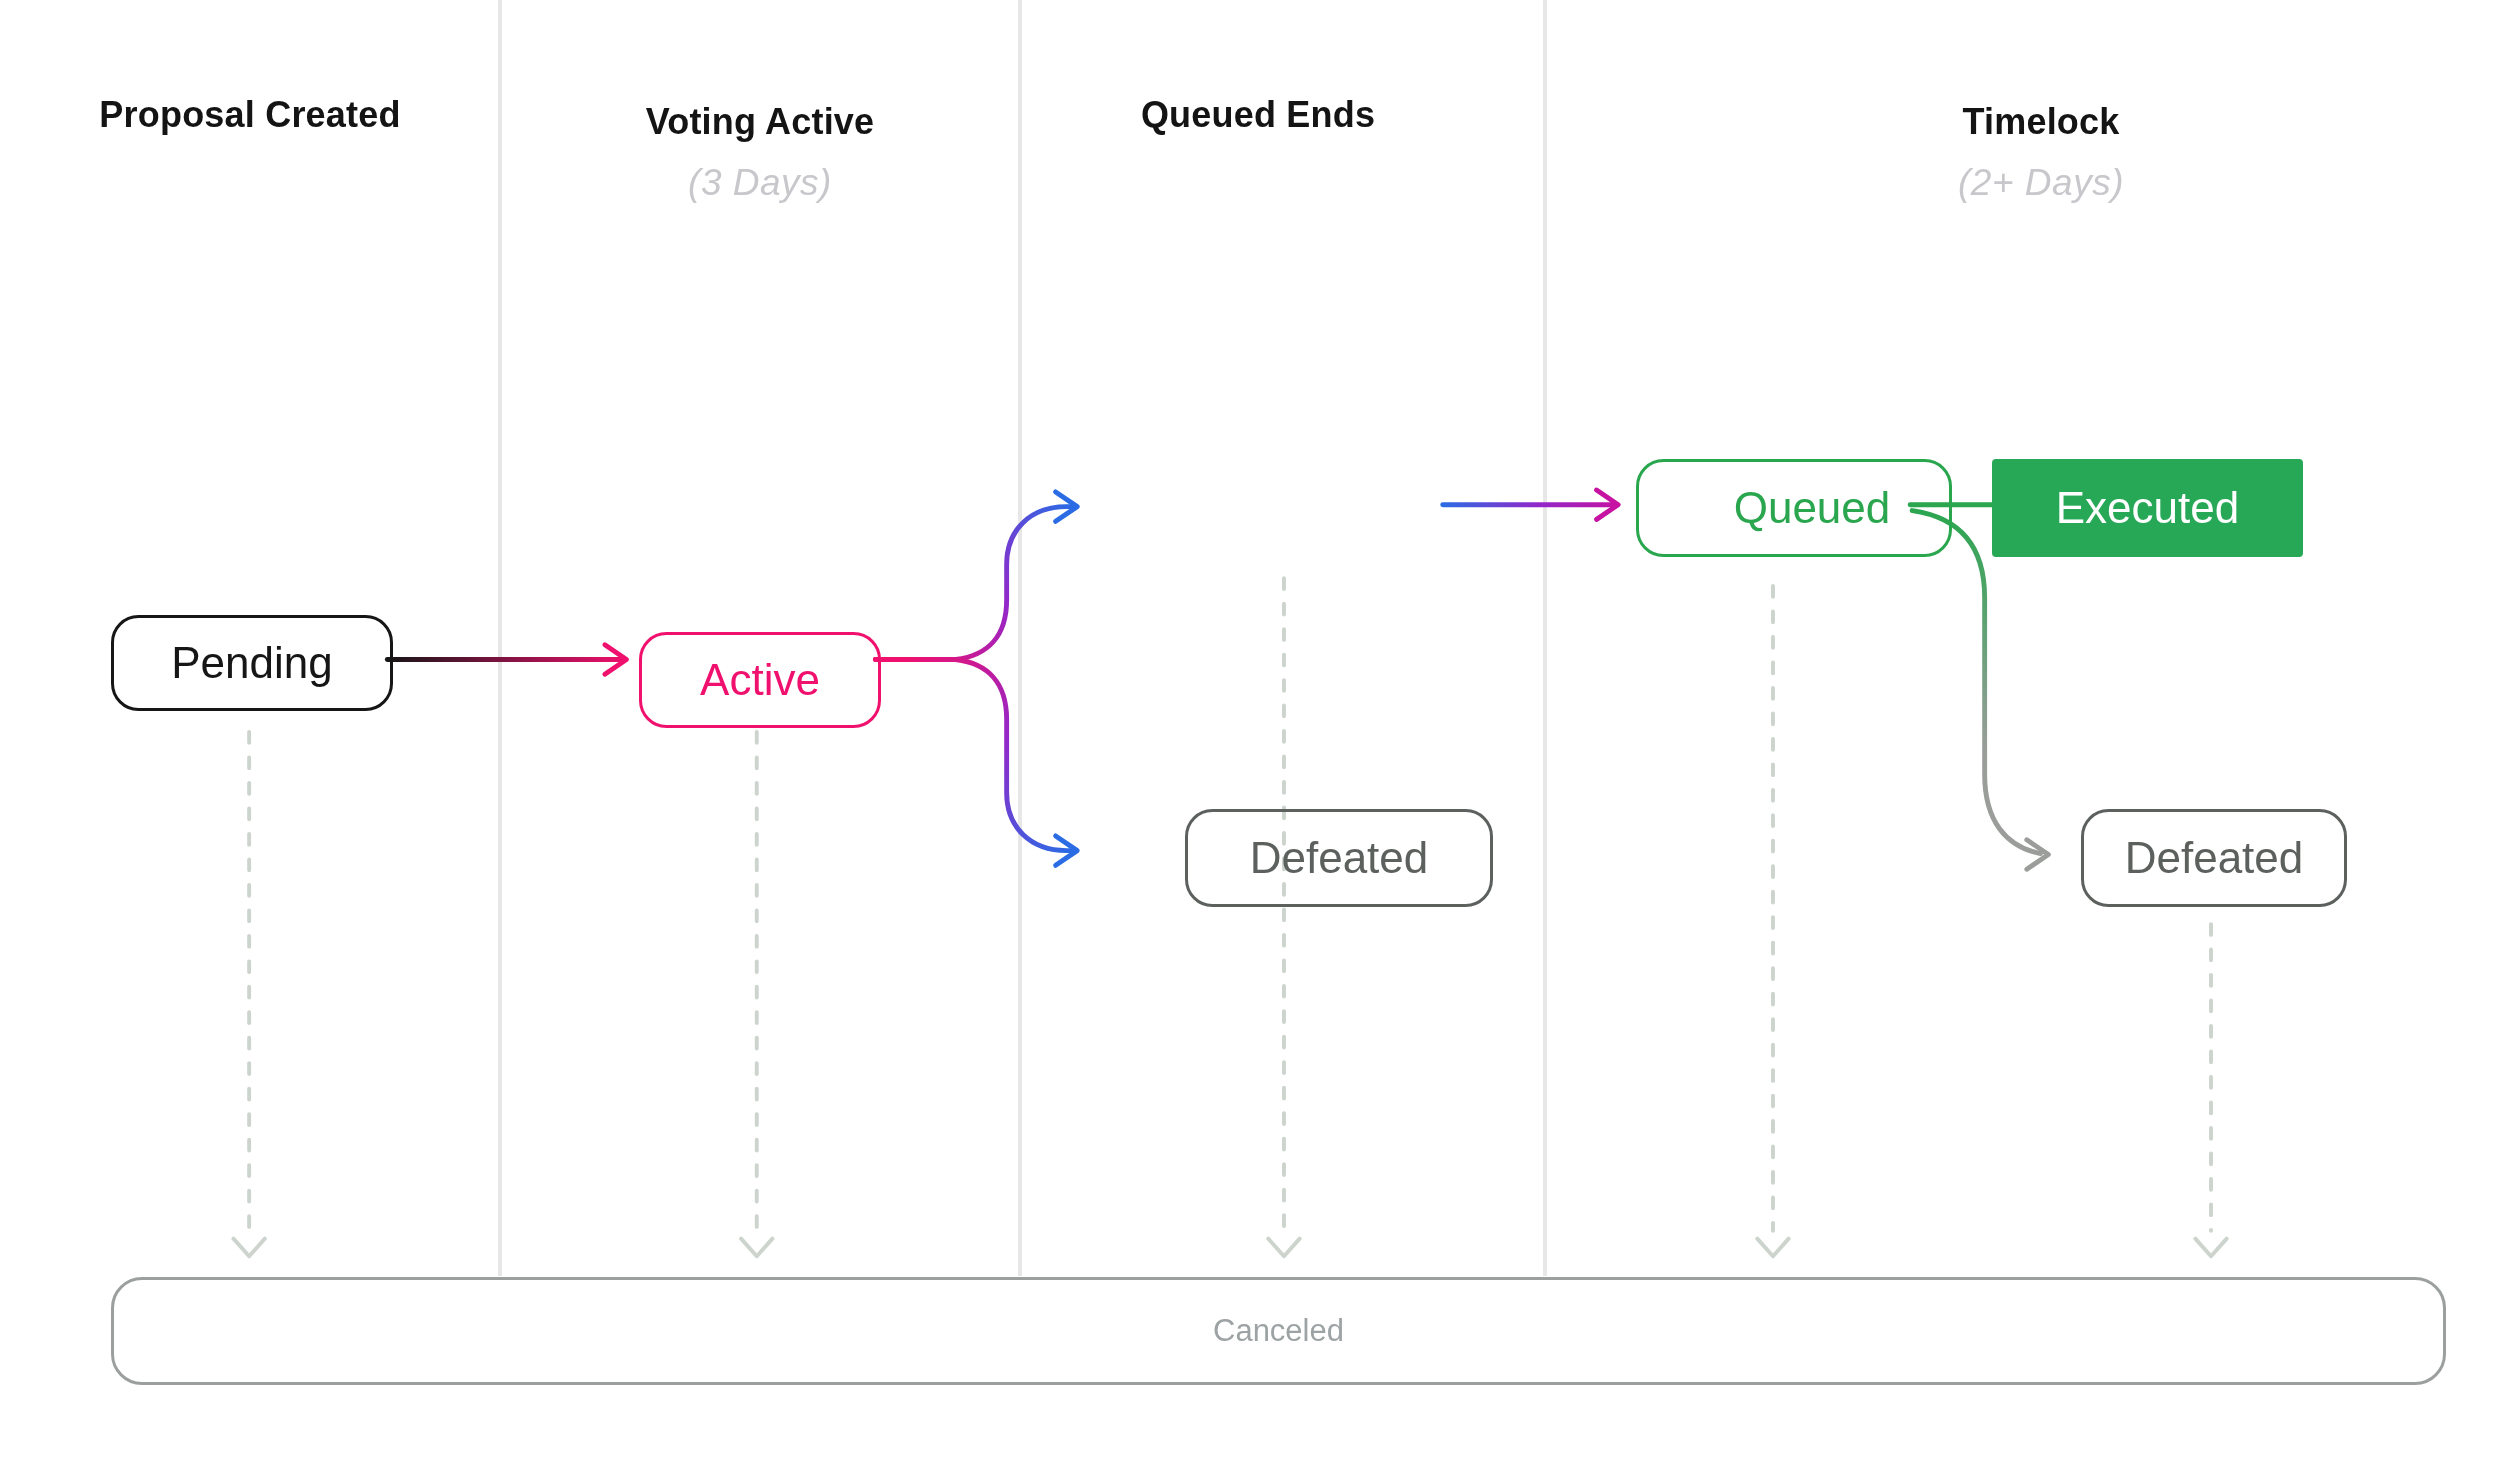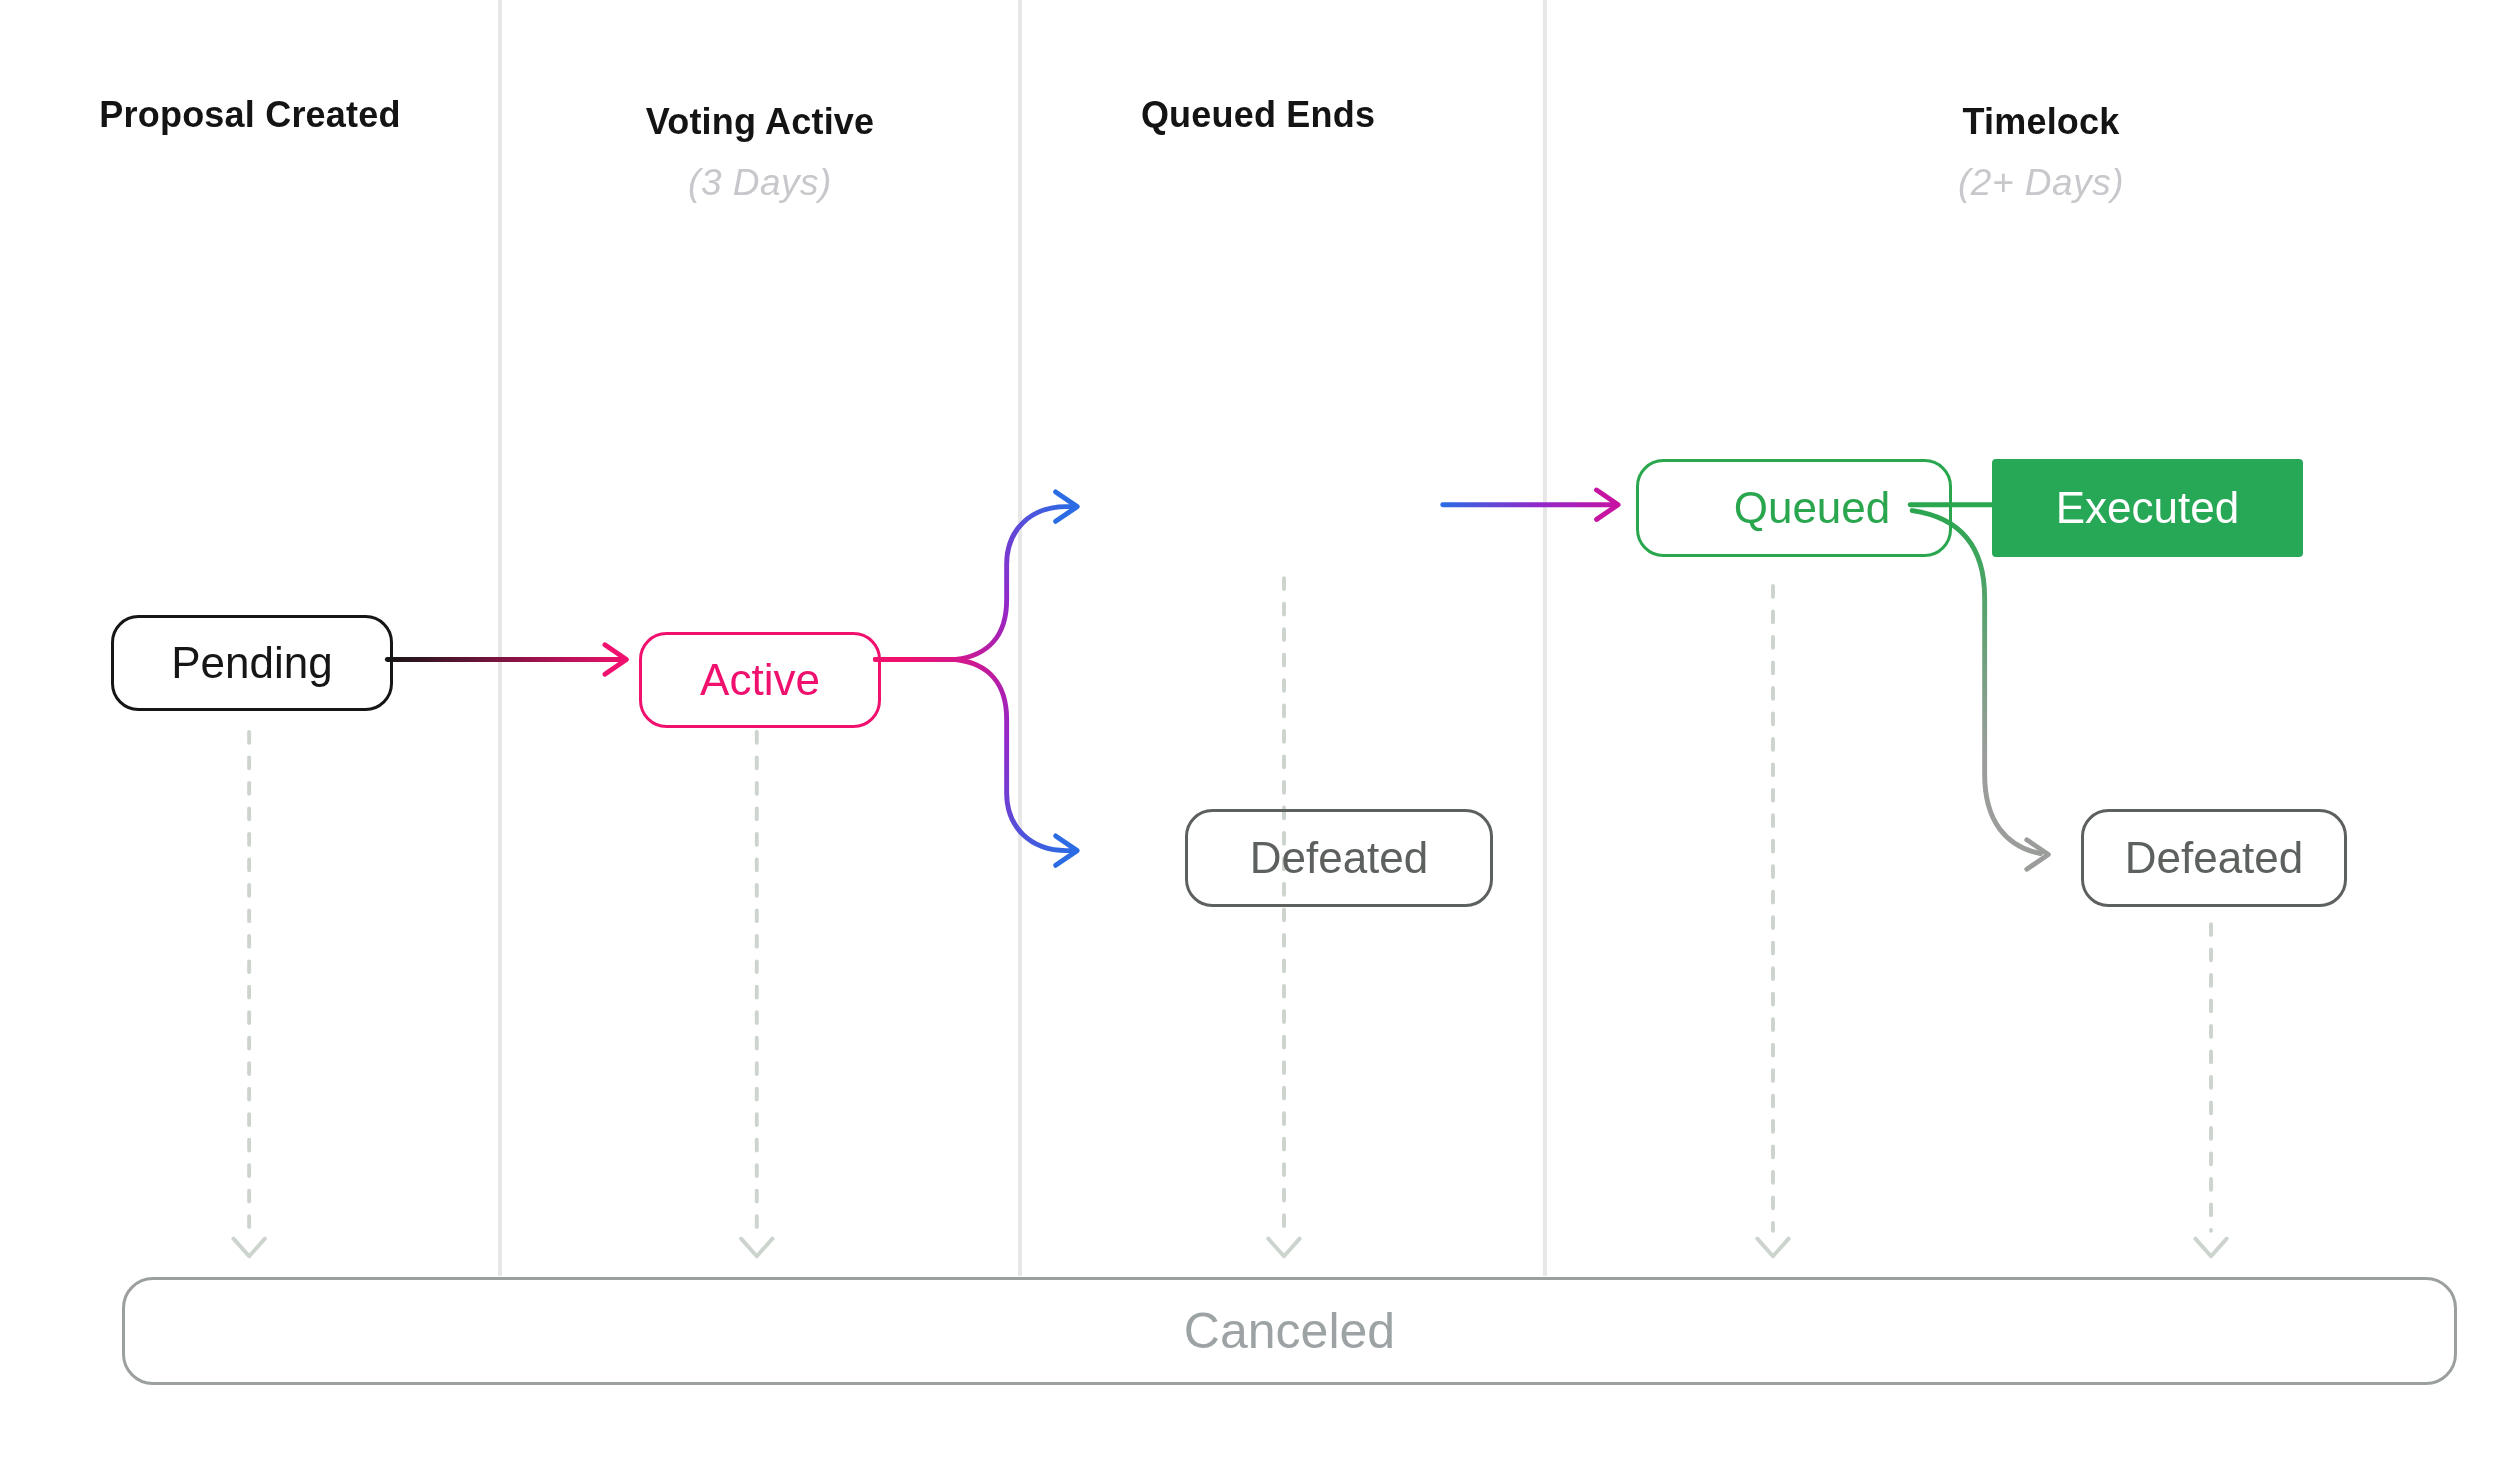--- a/index.html
+++ b/index.html
@@ -43,22 +43,22 @@
     border:3.9px solid;border-radius:27.4px;background:transparent;
     font-size:44px;font-weight:500;white-space:nowrap;}
   .node-pending{left:111px;top:615px;width:276px;height:90px;border-color:var(--black);color:var(--black);}
   .node-active{left:639px;top:615px;width:236px;height:90px;border-color:var(--pink);color:var(--pink);margin-top:17px;}
   .node-succeeded{left:1125px;top:459px;width:318px;height:92px;border-color:var(--blue);color:var(--blue);}
   .node-defeated{left:1185px;top:809px;width:302px;height:92px;border-color:var(--graynode);color:var(--graynode);}
   .node-queued{left:1636px;top:459px;width:274px;height:92px;border-color:var(--green);color:var(--green);padding-left:36px;}
   .node-executed{left:1992px;top:459px;width:305px;height:92px;border-color:var(--greenfill);
     background:var(--greenfill);color:#ffffff;border-radius:4px;}
   .node-expired{left:2081px;top:809px;width:260px;height:92px;border-color:var(--graynode);color:var(--graynode);}
-  .node-canceled{left:122px;top:1277px;width:2329px;height:102px;border-color:var(--graybar);
-    color:var(--graybartext);border-radius:31px;font-size:50px;font-weight:400;}
+  .node-canceled{left:111px;top:1277px;width:2329px;height:102px;border-color:var(--graybar);
+    color:var(--graybartext);border-radius:31px;font-size:31px;font-weight:400;}
 </style>
 </head>
 <body>
 
 <div class="stage">
 
   <div class="separator" style="left:498px"></div>
   <div class="separator" style="left:1018px"></div>
   <div class="separator" style="left:1543px"></div>
 

